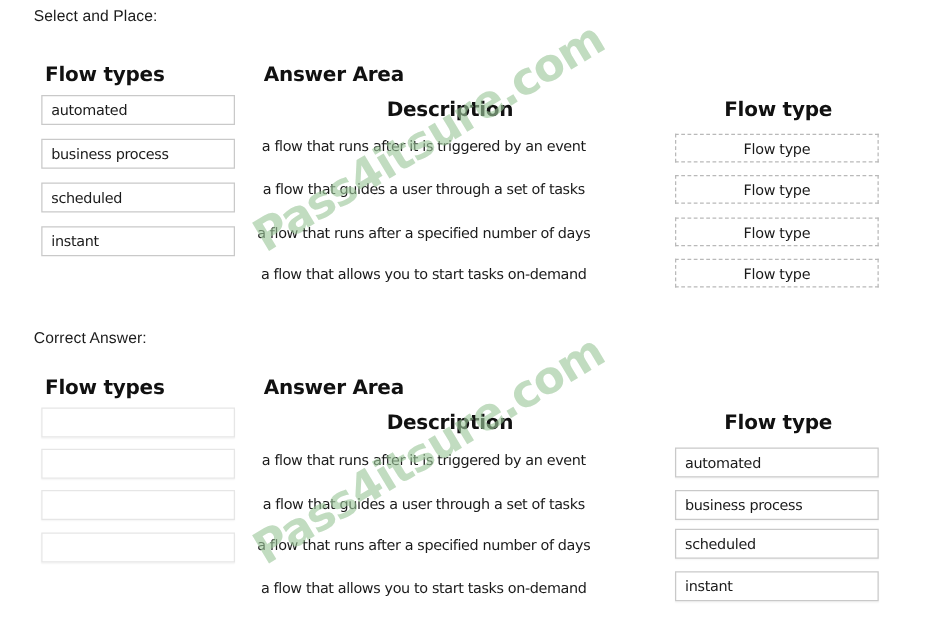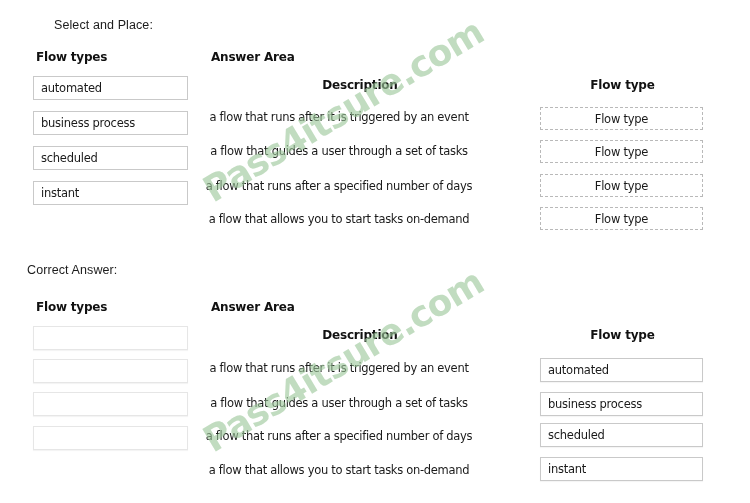--- a/index.html
+++ b/index.html
@@ -30,21 +30,21 @@
     font-weight: 400;
     color: #1c1c1c;
     letter-spacing: 0.1px;
     white-space: nowrap;
   }
 
   
   .col-head {
     position: absolute;
     font-family: "DejaVu Sans", sans-serif;
-    font-size: 12px;
+    font-size: 16px;
     font-weight: 700;
     color: #111111;
     white-space: nowrap;
     letter-spacing: -0.2px;
   }
   .col-head.centered {
     text-align: center;
   }
 
   
@@ -124,21 +124,21 @@
     letter-spacing: -1px;
   }
 </style>
 </head>
 <body>
 
 <div class="page">
 
   <div>
 
-    <div class="section-label" style="left:27px; top:18px;margin-left:27px;">Select and Place:</div>
+    <div class="section-label" style="left:27px; top:6px;">Select and Place:</div>
 
     <div class="col-head" style="left:36px; top:50px;">Flow types</div>
 
     <div class="col-head" style="left:211px; top:50px;">Answer Area</div>
 
     <div class="col-head centered" style="left:230px; top:78px; width:260px;">Description</div>
 
     <div class="col-head centered" style="left:540px; top:78px; width:165px;">Flow type</div>
 
     <div class="tile" style="left:33px; top:76px; width:155px; height:24px;">

